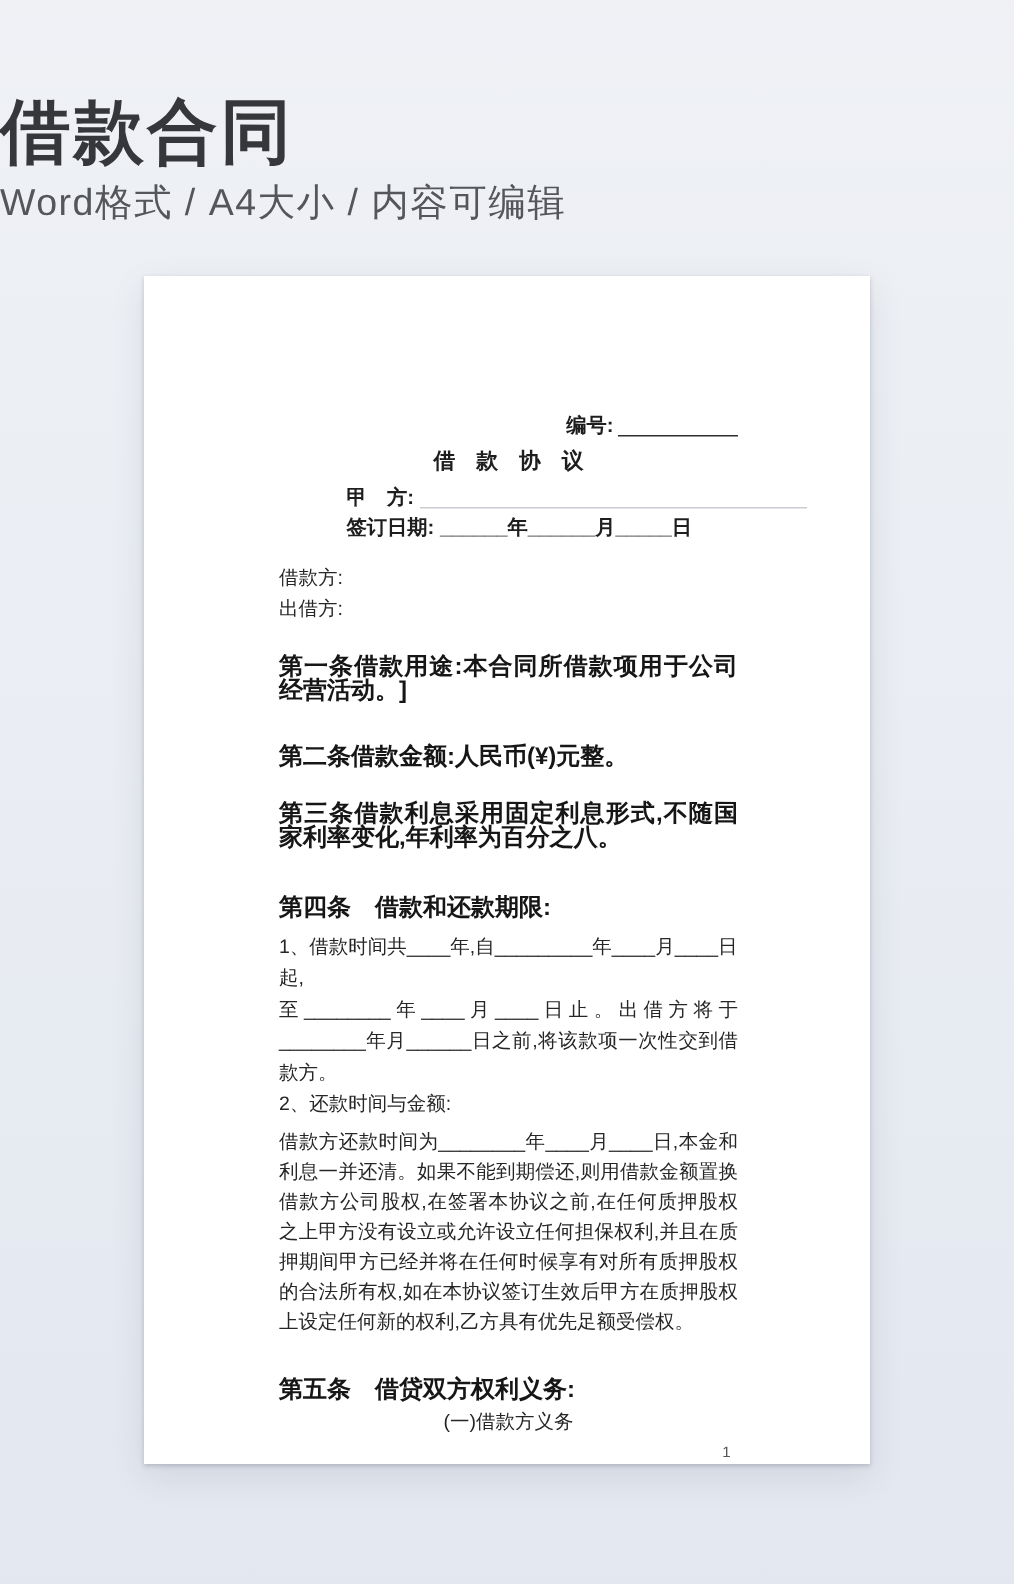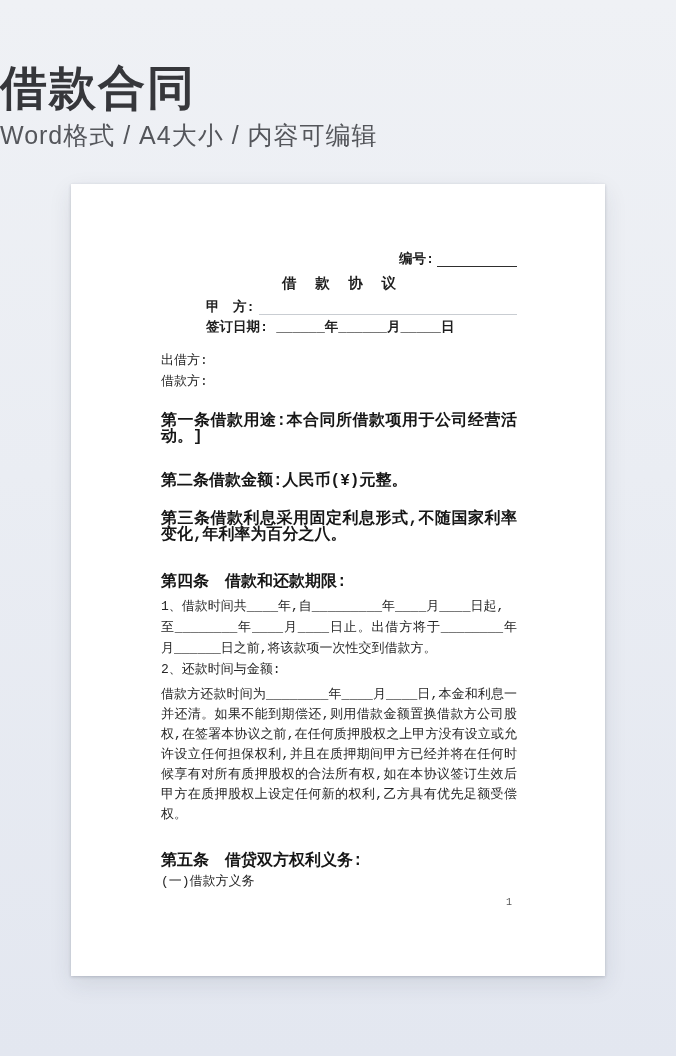--- a/index.html
+++ b/index.html
@@ -23,27 +23,27 @@
   }
   .page-subtitle {
     margin-top: 7px;
     font-size: 25px;
     line-height: 28px;
     color: #54565b;
     letter-spacing: 1px;
   }
   
   .doc-page {
-    width: 534px;
+    width: 484px;
     height: 792px;
     margin: 35px auto 0 auto;
     background: #ffffff;
     box-shadow: 0 1px 3px rgba(40,50,70,0.22), 0 8px 22px rgba(40,50,70,0.10);
-    padding: 68px 88px 0 90px;
-    font-family: Liberation Mono, monospace;
+    padding: 92px 88px 0 90px;
+    font-family: Liberation Sans, sans-serif;
     color: #1e1e1e;
     position: relative;
   }
   .serial-row {
     height: 16px; line-height: 16px;
     text-align: right;
     font-size: 13.5px; font-weight: bold;
     margin-bottom: 8px;
     white-space: nowrap;
   }
@@ -77,21 +77,21 @@
     text-align: justify;
   }
   .clause-1 { margin-top: 21px; }
   .clause-2 { margin-top: 28px; }
   .clause-3 { margin-top: 22px; }
   .clause-4-title { margin-top: 31px; }
   .c4-item-1 { margin-top: 6px; }
   .c4-item-1b { text-align: justify; }
   .repay-para { font-size: 13px; line-height: 20px; text-align: justify; color: #262626; margin-top: 5px; }
   .clause-5-title { margin-top: 28px; }
-  .c5-item-1 { margin-top: 2px; }
+  .c5-item-1 { margin-top: 2px; text-align: center; }
   .page-number {
     margin-top: 4px;
     text-align: right;
     padding-right: 5px;
     font-size: 10px;
     color: #555;
     line-height: 14px;
   }
 </style>
 </head>
@@ -114,22 +114,22 @@
     <div class="party-row">
       <span>甲　方:</span><span class="blank-line party-a-line"></span>
     </div>
     <div class="sign-row">
       <span>签订日期:</span>
       <span>______年______月_____日</span>
     </div>
   </div>
 
   <div class="lead-block">
+    <div class="body-line">借款方:</div>
     <div class="body-line">出借方:</div>
-    <div class="body-line">借款方:</div>
   </div>
 
   <p class="clause clause-1">第一条借款用途:本合同所借款项用于公司经营活动。]</p>
   <p class="clause clause-2">第二条借款金额:人民币(¥)元整。</p>
   <p class="clause clause-3">第三条借款利息采用固定利息形式,不随国家利率变化,年利率为百分之八。</p>
 
   <p class="clause clause-4-title">第四条　借款和还款期限:</p>
   <div class="body-line c4-item-1">1、借款时间共____年,自_________年____月____日起,</div>
   <div class="body-line c4-item-1b">至________年____月____日止。出借方将于________年月______日之前,将该款项一次性交到借款方。</div>
   <div class="body-line">2、还款时间与金额:</div>

